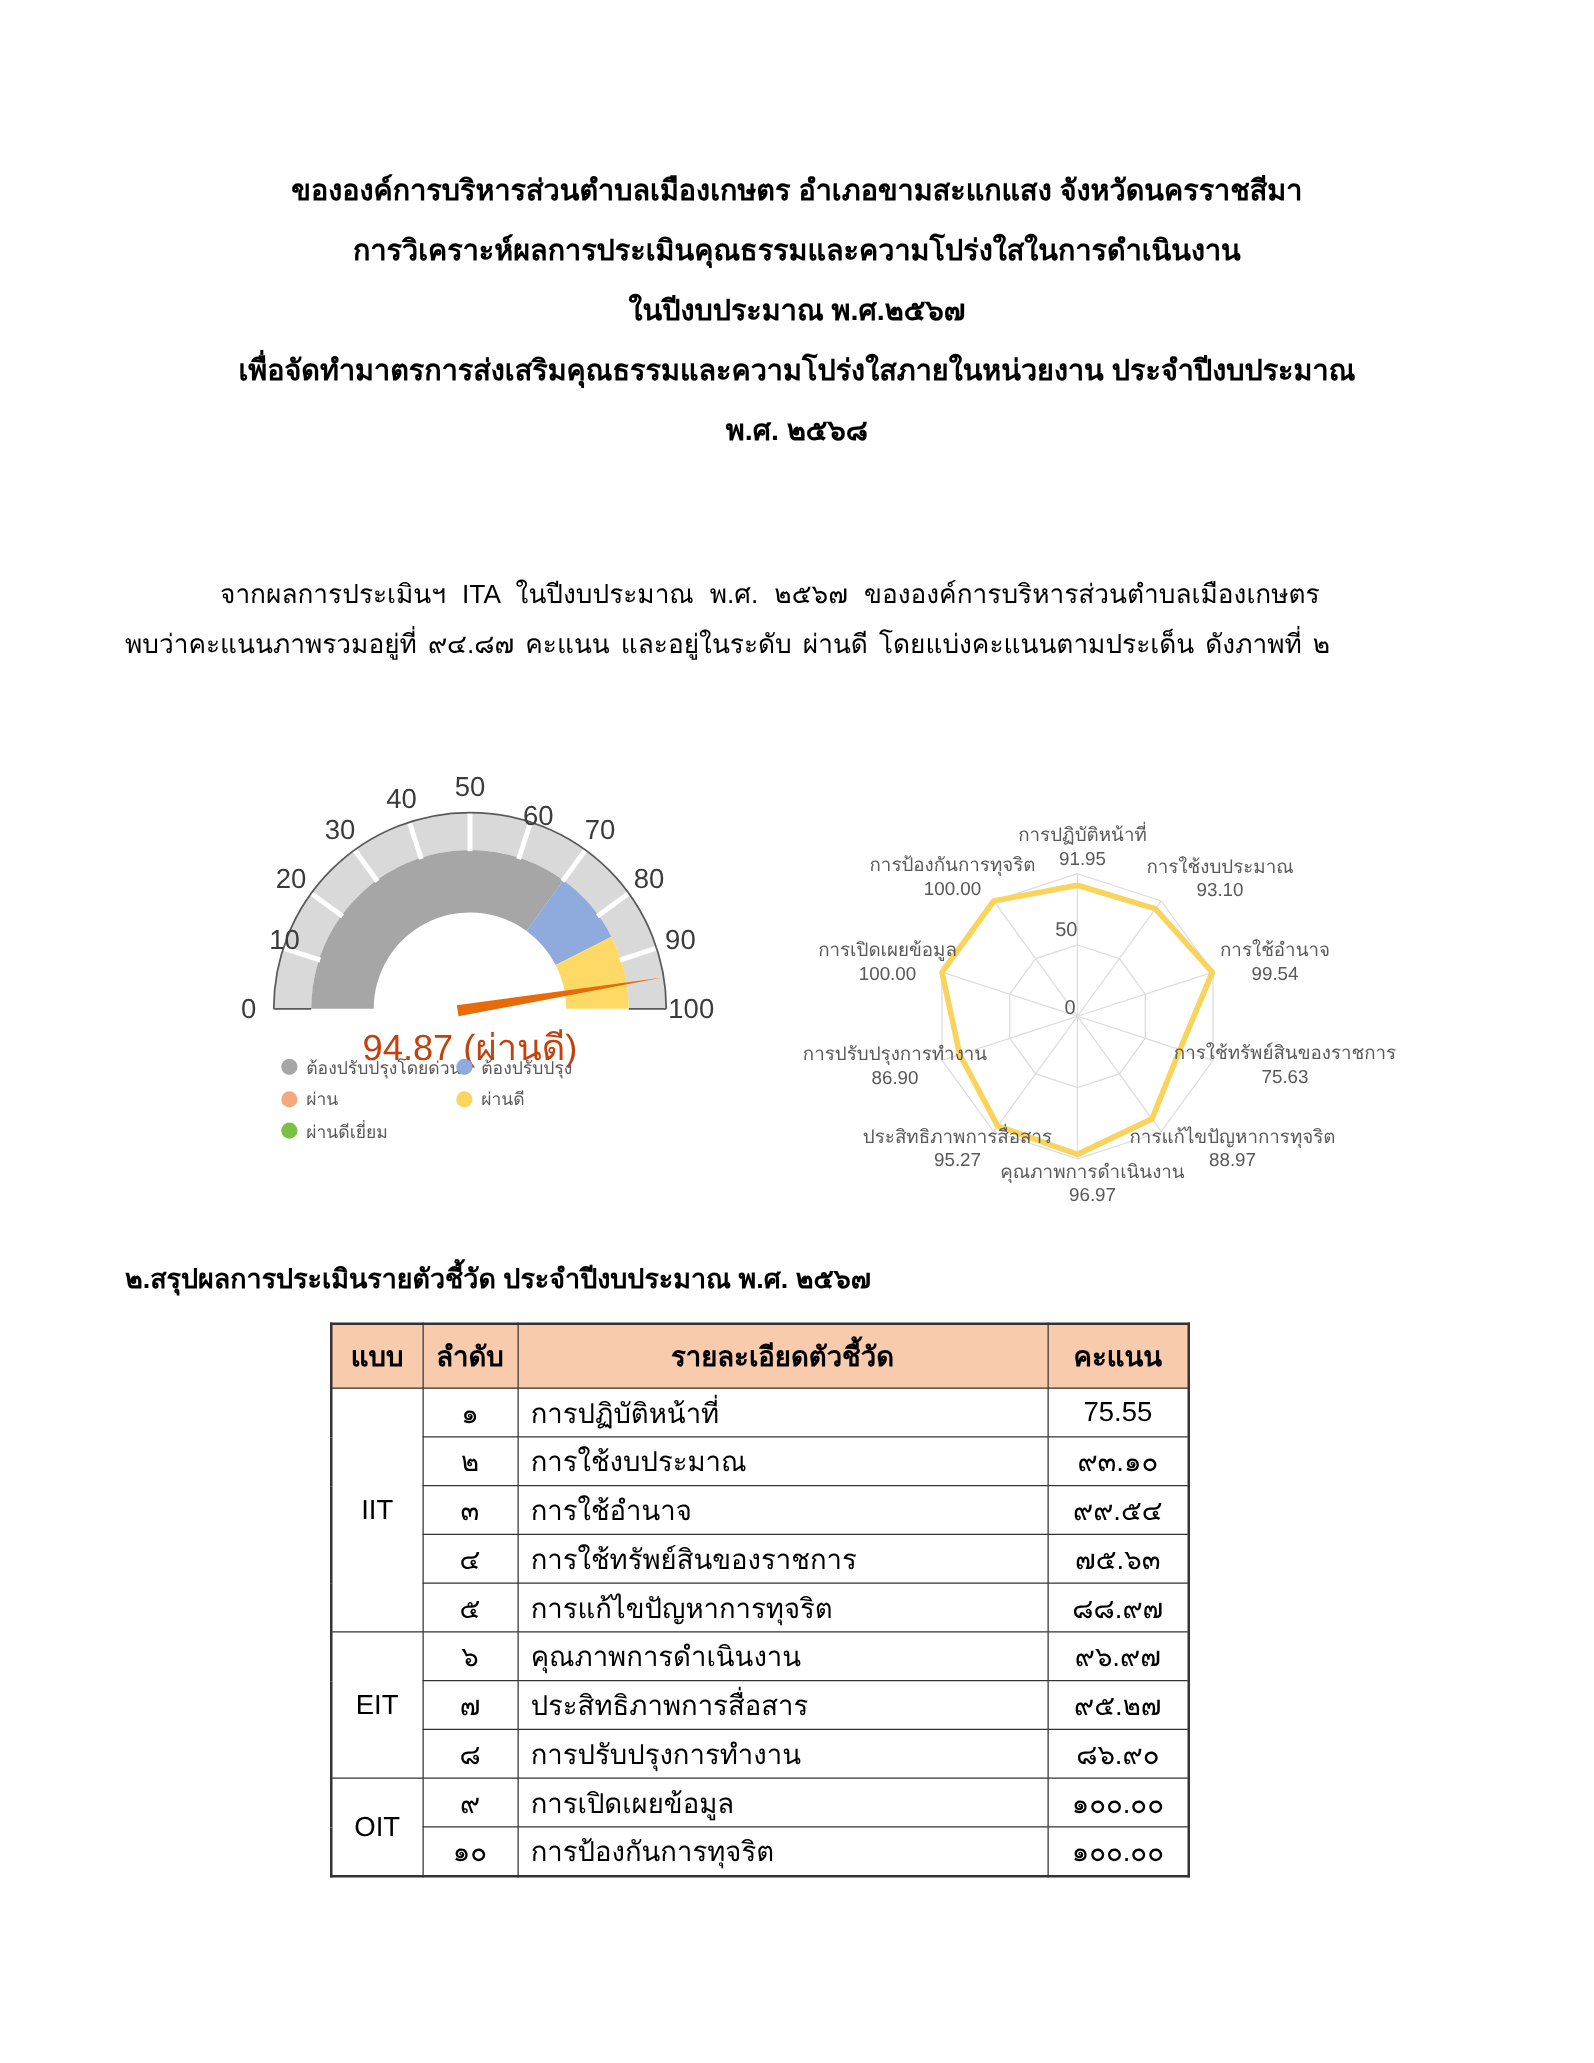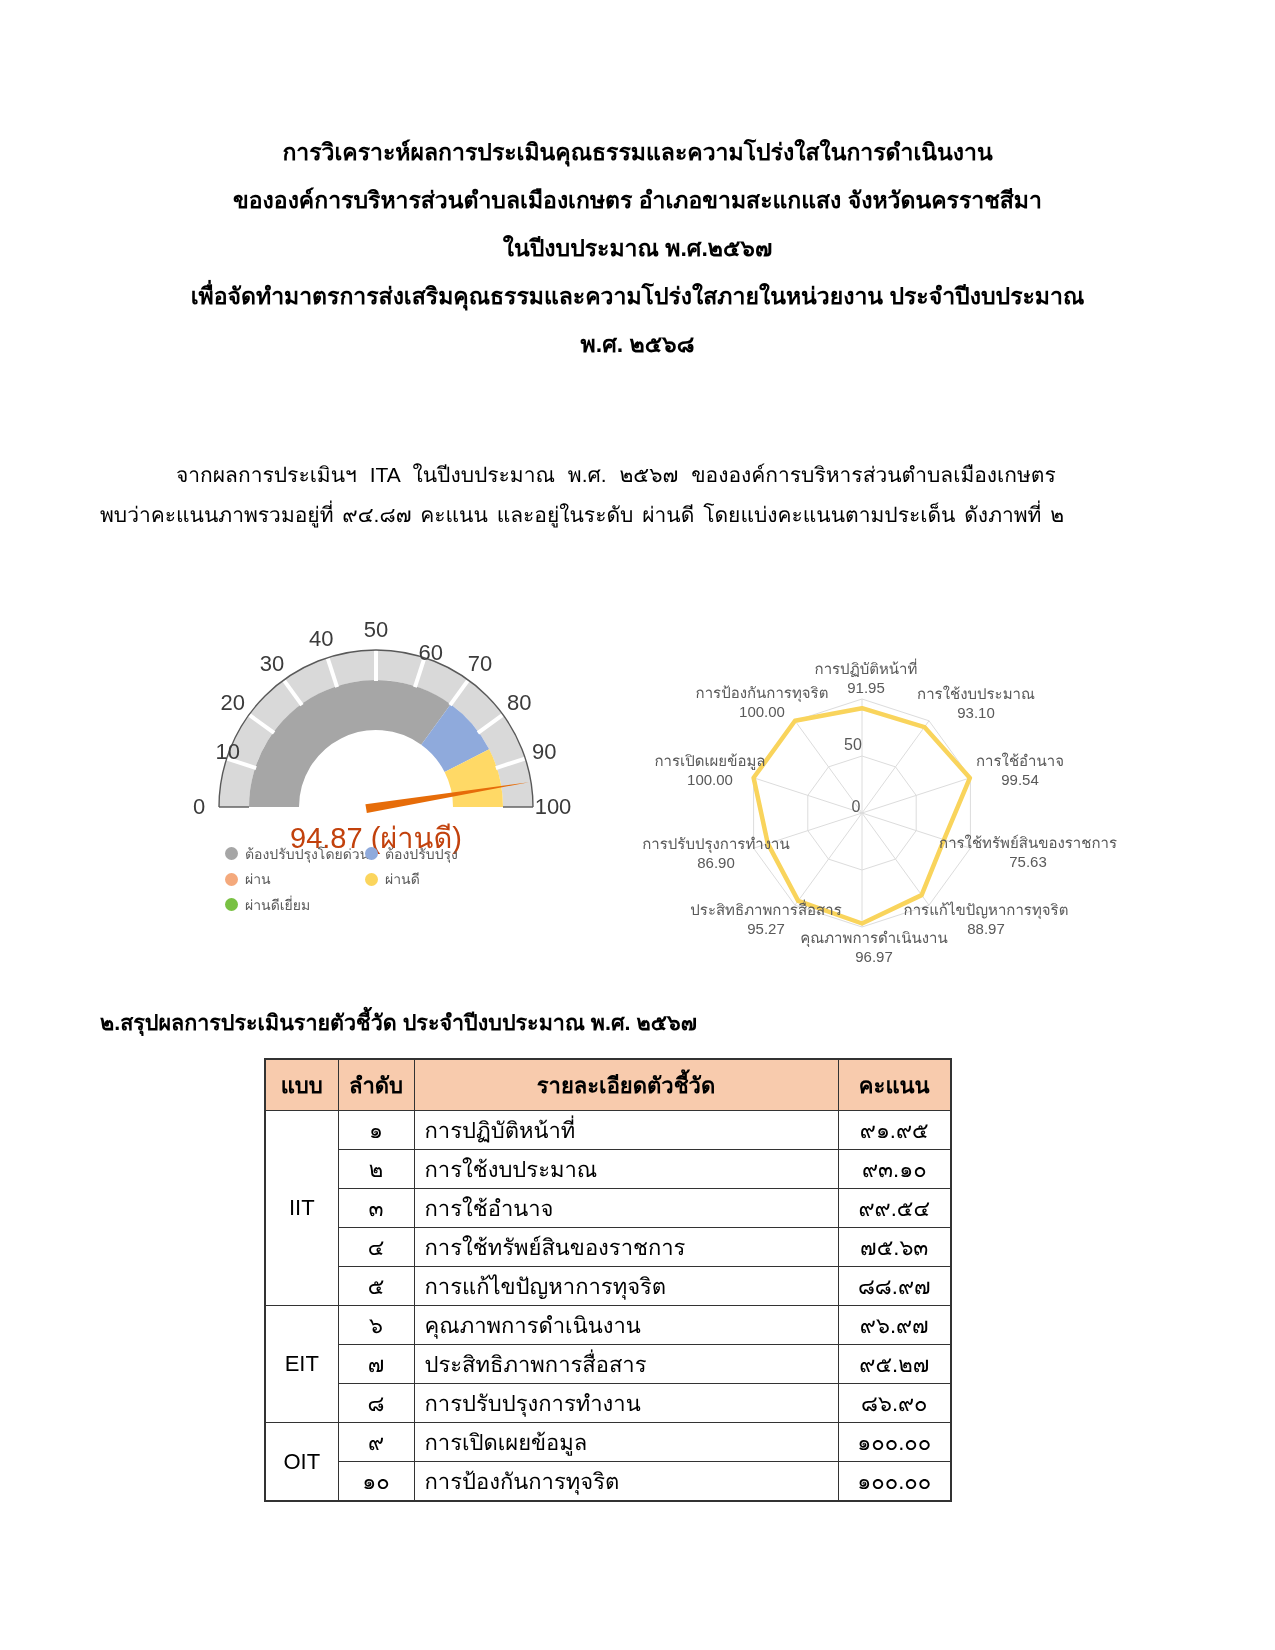--- a/index.html
+++ b/index.html
@@ -41,22 +41,22 @@
   .td-c{text-align:center;}
   .td-l{text-align:left;}
   .grp{text-align:center;font-family:"Liberation Sans",sans-serif;margin-left:39px;}
 </style>
 </head>
 <body>
 
 <div class="page">
 
   <div class="title-block">
+    <div>ขององค์การบริหารส่วนตำบลเมืองเกษตร  อำเภอขามสะแกแสง  จังหวัดนครราชสีมา</div>
     <div>การวิเคราะห์ผลการประเมินคุณธรรมและความโปร่งใสในการดำเนินงาน</div>
-    <div>ขององค์การบริหารส่วนตำบลเมืองเกษตร  อำเภอขามสะแกแสง  จังหวัดนครราชสีมา</div>
     <div>ในปีงบประมาณ พ.ศ.๒๕๖๗</div>
     <div>เพื่อจัดทำมาตรการส่งเสริมคุณธรรมและความโปร่งใสภายในหน่วยงาน ประจำปีงบประมาณ</div>
     <div>พ.ศ. ๒๕๖๘</div>
   </div>
 
 
   <div class="para-line para-1">จากผลการประเมินฯ ITA ในปีงบประมาณ พ.ศ. ๒๕๖๗ ขององค์การบริหารส่วนตำบลเมืองเกษตร</div>
   <div class="para-line para-2">พบว่าคะแนนภาพรวมอยู่ที่ ๙๔.๘๗ คะแนน และอยู่ในระดับ ผ่านดี โดยแบ่งคะแนนตามประเด็น ดังภาพที่ ๒</div>
 
   <div class="gauge-wrap">
@@ -165,21 +165,21 @@
         <th>ลำดับ</th>
         <th>รายละเอียดตัวชี้วัด</th>
         <th>คะแนน</th>
       </tr>
     </thead>
     <tbody>
       <tr>
         <td class="grp" rowspan="5">IIT</td>
         <td class="td-c">๑</td>
         <td class="td-l">การปฏิบัติหน้าที่</td>
-        <td class="td-c">๙๑.๙๕</td>
+        <td class="td-c">75.55</td>
       </tr>
       <tr>
         <td class="td-c">๒</td>
         <td class="td-l">การใช้งบประมาณ</td>
         <td class="td-c">๙๓.๑๐</td>
       </tr>
       <tr>
         <td class="td-c">๓</td>
         <td class="td-l">การใช้อำนาจ</td>
         <td class="td-c">๙๙.๕๔</td>

